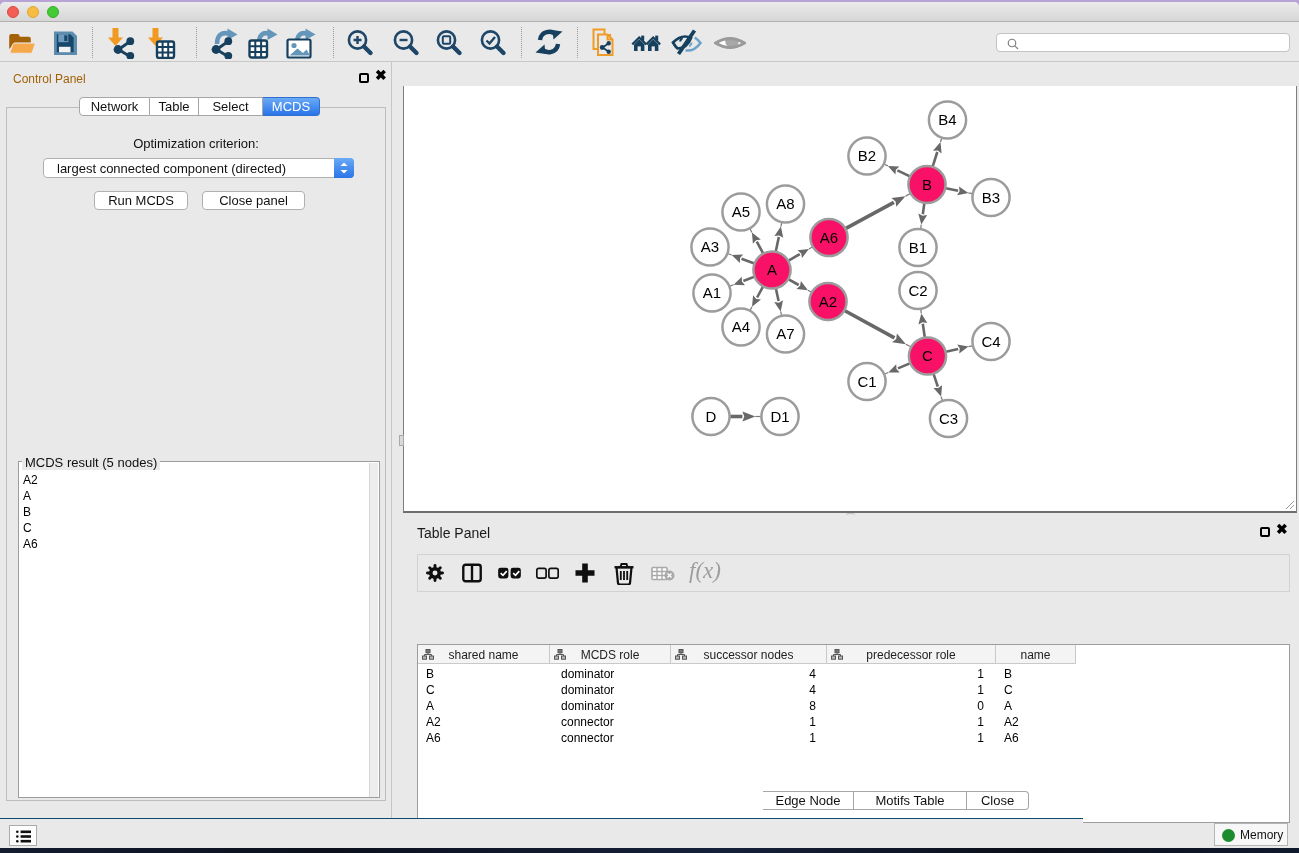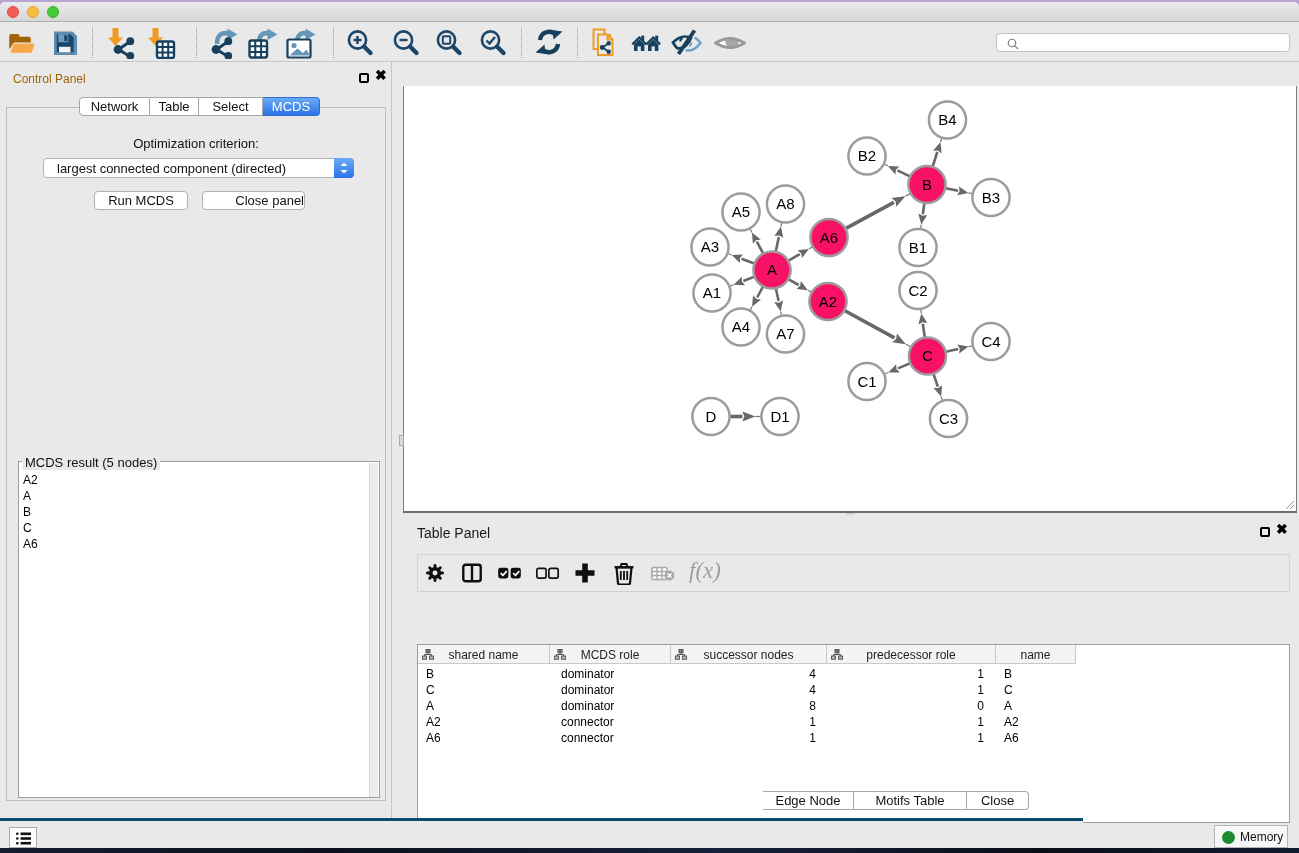--- a/index.html
+++ b/index.html
@@ -36,21 +36,21 @@
 #nettitle .t { position:absolute; width:100%; text-align:center; top:3px; font-size:13px; color:#2d2d2d; }
 .slight { position:absolute; border-radius:50%; width:11px; height:11px; top:4px; }
 #netcanvas { position:absolute; left:0px; top:21px; width:894px; height:427px; background:#fff; border-left:1px solid #7e7e7e; border-right:1px solid #7e7e7e; border-bottom:2px solid #6d6d6d; }
 #tpanel { position:absolute; left:403px; top:515px; width:896px; height:303px; background:#e9e9e9; }
 #tpanel .title { position:absolute; left:14px; top:10px; font-size:14px; color:#1a1a1a; }
 #ttoolbar { position:absolute; left:14px; top:39px; width:873px; height:38px; background:#e9e9e9; border:1px solid #d2d2d2; }
 #ttable { position:absolute; left:14px; top:85px; width:873px; height:179px; background:#fff; border:1px solid #9d9d9d;margin-top:44px; }
 .thead { position:absolute; top:0; height:19px; background:#f4f4f4; border-right:1px solid #c9c9c9; border-bottom:1px solid #c9c9c9; font-size:12px; color:#222; }
 .thead .lbl { position:absolute; width:100%; text-align:center; top:3px; }
 .tcell { position:absolute; font-size:12px; color:#000; height:16px; line-height:16px; }
-#statusbar { position:absolute; left:0; top:818px; width:1083px; height:30px; background:#e9e9e9; border-top:3px solid #0c4a6e; }
+#statusbar { position:absolute; left:0; top:818px; width:1083px; height:30px; background:#e9e9e9; border-top:1px solid #0c4a6e; }
 #deskbottom { position:absolute; left:0; top:848px; width:1299px; height:5px; background:linear-gradient(90deg,#131c30,#0b101c 25%,#15203a 55%,#0a0e18 80%,#101a2e); }
 </style>
 </head>
 <body>
 <div id="appwin"></div>
 <div id="titlebar">
   <div class="light" style="left:7px;background:#f25e56;border:1px solid #dc4a42;"></div>
   <div class="light" style="left:27px;background:#f6bd44;border:1px solid #e0a42e;"></div>
   <div class="light" style="left:47px;background:#45ca37;border:1px solid #35ad29;"></div>
 </div>
@@ -198,21 +198,21 @@
   </div>
   <div id="cselect">
     <div class="txt">largest connected component (directed)</div>
     <div class="cap"><svg viewBox="0 0 20 20" style="width:20px;height:20px;">
       <path d="M6.5 8 L10 4.5 L13.5 8 z" fill="#fff"></path>
       <path d="M6.5 12 L10 15.5 L13.5 12 z" fill="#fff"></path>
     </svg></div>
   </div>
   <div id="optlabel">Optimization criterion:</div>
   <div class="btn" style="left:94px;top:129px;width:94px;">Run MCDS</div>
-  <div class="btn" style="left:202px;top:129px;width:103px;text-align:right;">Close panel</div>
+  <div class="btn" style="left:202px;top:129px;width:103px;">Close panel</div>
   <div id="mcds">
     <div id="mcdslist">A2<br>A<br>B<br>C<br>A6</div>
     <div id="mcdssb"></div>
   </div>
   <div id="mcdsleg">MCDS result (5 nodes)</div>
 </div>
 <div id="netwin">
   <div id="netcanvas">
       <svg id="graph" width="892" height="425" viewBox="0 0 892 425" style="position:absolute;left:0;top:0;" font-family="Liberation Sans, sans-serif">
         <line x1="360.2" y1="169.4" x2="352.8" y2="155.6" stroke="#686868" stroke-width="2.6"></line>

